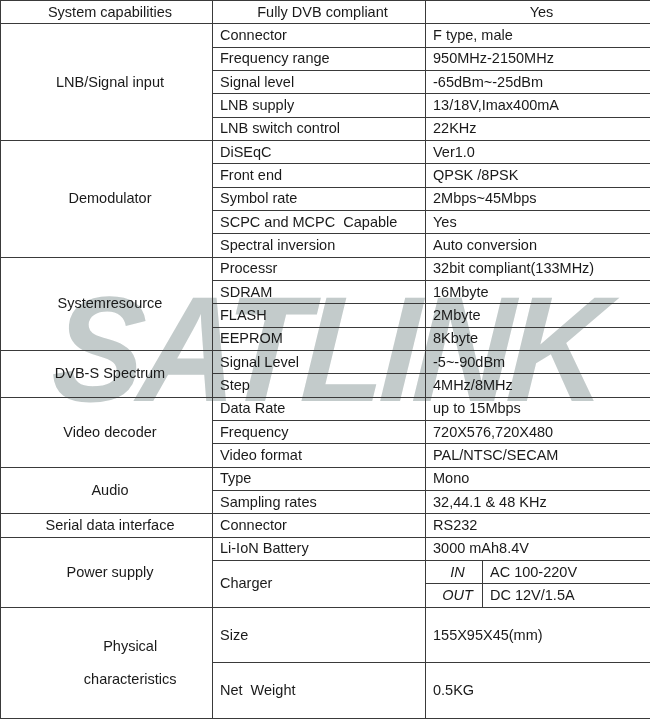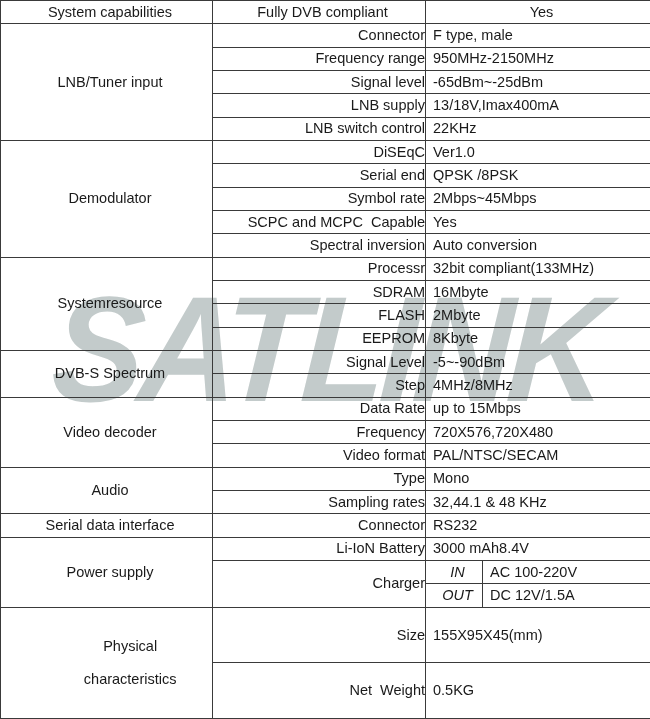--- a/index.html
+++ b/index.html
@@ -73,21 +73,20 @@
     outline-offset: -1px;
   }
 
   td.cat {
     background: #d2e8e9;
     text-align: center;
     padding-left: 0;
   }
   td.param {
     background: #ffffff;
-    text-align: right;
   }
   td.val {
     background: #ffffff;
     margin-left: 37px;
   }
   td.val.center {
     text-align: center;
     padding-left: 0;
   }
   td.val.indent {
@@ -123,21 +122,21 @@
     </colgroup>
     <tbody>
 
       <tr>
         <td class="cat">System capabilities</td>
         <td class="header-param">Fully DVB compliant</td>
         <td class="val center" colspan="2">Yes</td>
       </tr>
 
       <tr>
-        <td class="cat" rowspan="5">LNB/Tuner input</td>
+        <td class="cat" rowspan="5">LNB/Signal input</td>
         <td class="param">Connector</td>
         <td class="val" colspan="2">F type, male</td>
       </tr>
       <tr>
         <td class="param">Frequency range</td>
         <td class="val" colspan="2">950MHz-2150MHz</td>
       </tr>
       <tr>
         <td class="param">Signal level</td>
         <td class="val" colspan="2">-65dBm~-25dBm</td>
@@ -150,21 +149,21 @@
         <td class="param">LNB switch control</td>
         <td class="val" colspan="2">22KHz</td>
       </tr>
 
       <tr>
         <td class="cat" rowspan="5">Demodulator</td>
         <td class="param">DiSEqC</td>
         <td class="val" colspan="2">Ver1.0</td>
       </tr>
       <tr>
-        <td class="param">Serial end</td>
+        <td class="param">Front end</td>
         <td class="val" colspan="2">QPSK /8PSK</td>
       </tr>
       <tr>
         <td class="param">Symbol rate</td>
         <td class="val" colspan="2">2Mbps~45Mbps</td>
       </tr>
       <tr>
         <td class="param">SCPC and MCPC  Capable</td>
         <td class="val" colspan="2">Yes</td>
       </tr>

